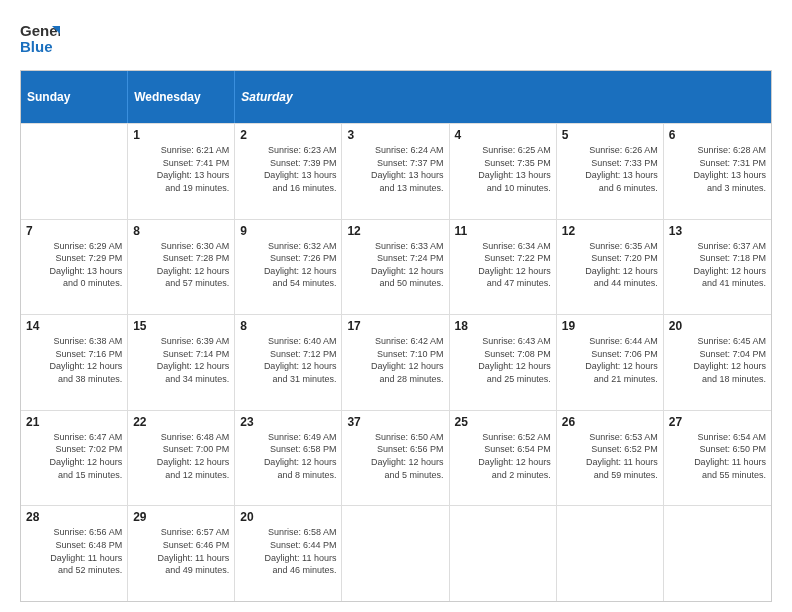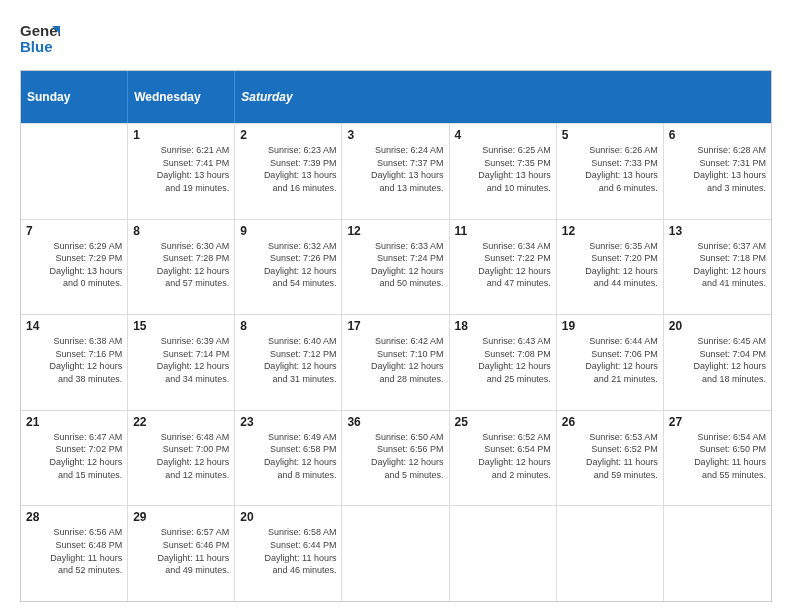--- a/index.html
+++ b/index.html
@@ -217,21 +217,21 @@
           </div>
           <div class="cal-cell">
             <span class="day-num">22</span>
             <div class="day-info">Sunrise: 6:48 AM<br>Sunset: 7:00 PM<br>Daylight: 12 hours<br>and 12 minutes.</div>
           </div>
           <div class="cal-cell">
             <span class="day-num">23</span>
             <div class="day-info">Sunrise: 6:49 AM<br>Sunset: 6:58 PM<br>Daylight: 12 hours<br>and 8 minutes.</div>
           </div>
           <div class="cal-cell">
-            <span class="day-num">36</span>
+            <span class="day-num">37</span>
             <div class="day-info">Sunrise: 6:50 AM<br>Sunset: 6:56 PM<br>Daylight: 12 hours<br>and 5 minutes.</div>
           </div>
           <div class="cal-cell">
             <span class="day-num">25</span>
             <div class="day-info">Sunrise: 6:52 AM<br>Sunset: 6:54 PM<br>Daylight: 12 hours<br>and 2 minutes.</div>
           </div>
           <div class="cal-cell">
             <span class="day-num">26</span>
             <div class="day-info">Sunrise: 6:53 AM<br>Sunset: 6:52 PM<br>Daylight: 11 hours<br>and 59 minutes.</div>
           </div>

